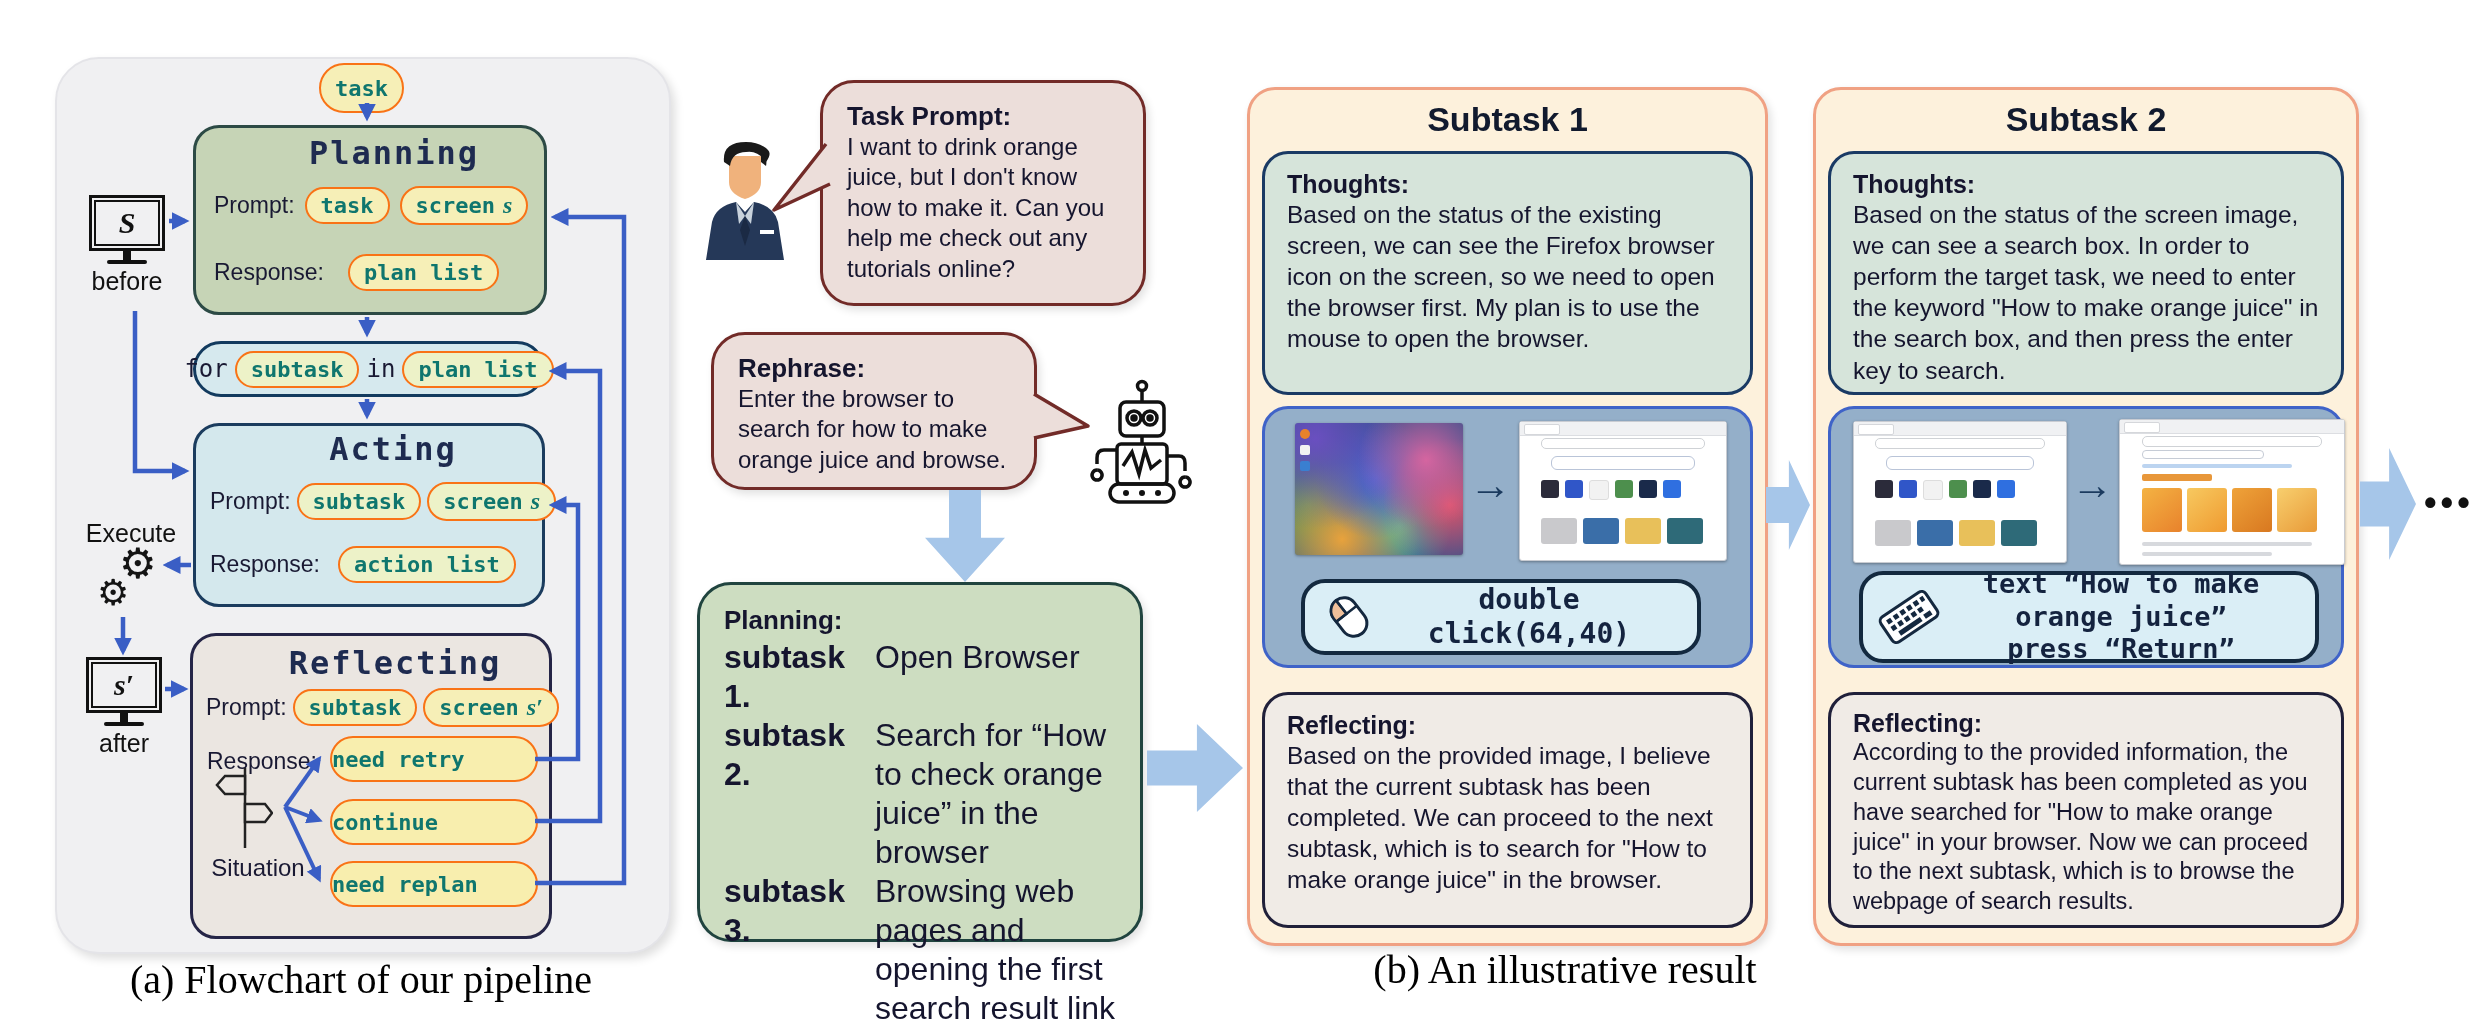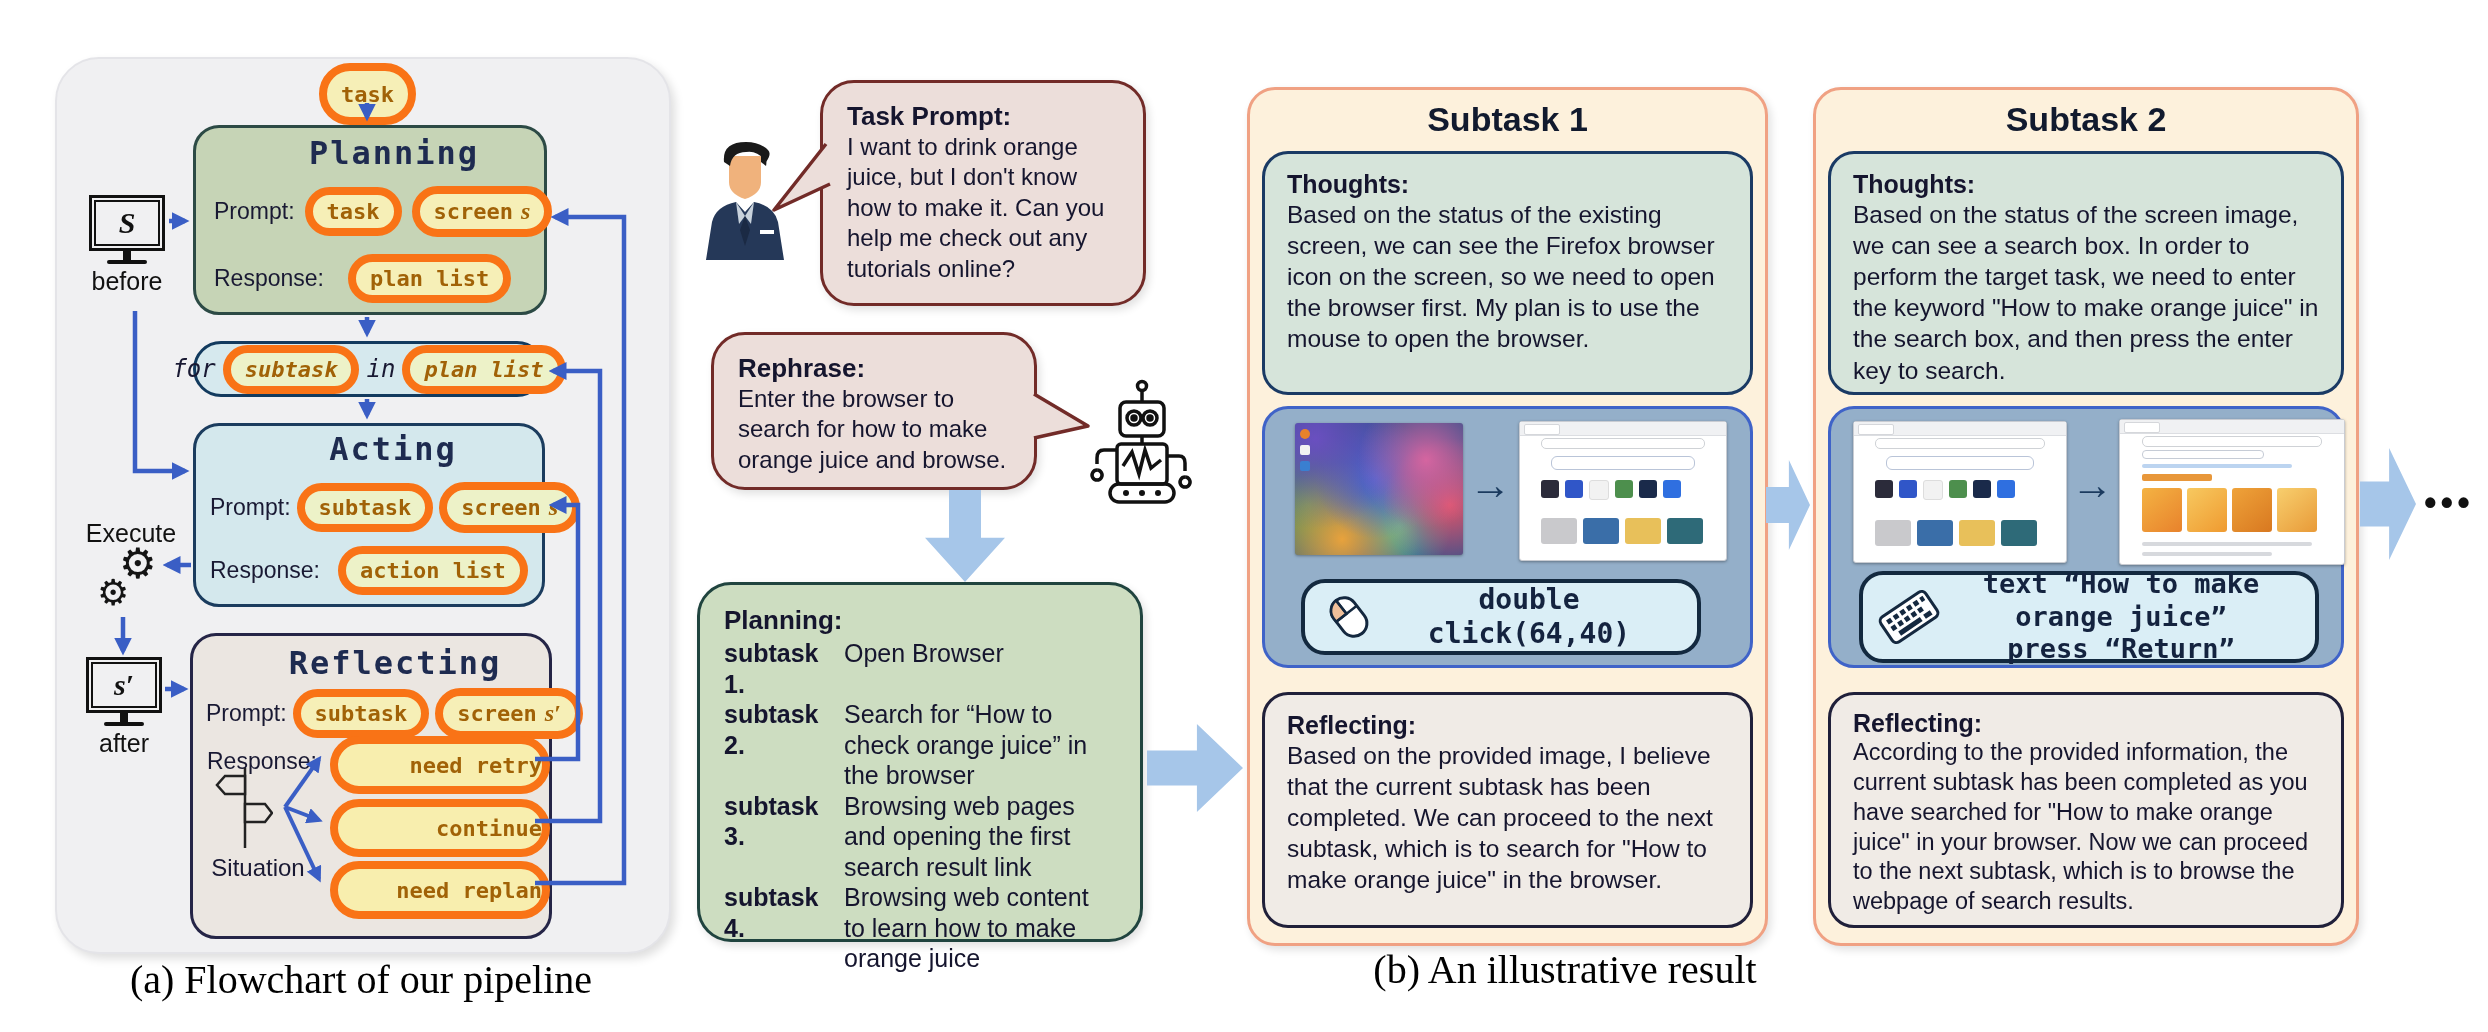--- a/index.html
+++ b/index.html
@@ -6,29 +6,29 @@
   .stage{position:relative;width:2488px;height:1032px;background:#ffffff;overflow:hidden;
          font-family:"Liberation Sans",sans-serif;color:#15152e;}
   .abs{position:absolute;}
 
   
   .panel-a{left:55px;top:57px;width:612px;height:893px;background:#f0f0f2;border:2px solid #e4e4e8;
            border-radius:44px;box-shadow:4px 5px 10px rgba(0,0,0,.13);}
   .flow-box{position:absolute;border-radius:26px;box-sizing:border-box;}
   .fb-planning{left:136px;top:66px;width:354px;height:190px;background:#c6d4b6;border:3.5px solid #2c4a45;}
   .fb-for{left:136px;top:282px;width:352px;height:56px;background:#d6e9ee;border:3.5px solid #123a5e;border-radius:28px;
-          display:flex;align-items:center;justify-content:center;gap:7px;font-style:italic;}
+          display:flex;align-items:center;justify-content:center;gap:7px;}
   .fb-acting{left:136px;top:364px;width:352px;height:184px;background:#d4e8ed;border:3.5px solid #1b3c5e;}
   .fb-reflect{left:133px;top:574px;width:362px;height:306px;background:#ebe6e1;border:3.5px solid #252547;}
   .fb-title{position:absolute;left:0;right:0;text-align:center;font-family:"DejaVu Sans Mono",monospace;
             font-weight:bold;font-size:32px;letter-spacing:2px;color:#1e2b50;padding-left:48px;}
   .fb-row{position:absolute;display:flex;align-items:center;gap:10px;}
   .fb-label{font-size:23px;color:#191933;}
-  .pill{display:inline-flex;align-items:center;justify-content:flex-end;border:8px solid #f97316;border-radius:999px;
-        font-family:"DejaVu Sans Mono",monospace;font-weight:600;font-size:22px;color:#a16207;
+  .pill{display:inline-flex;align-items:center;justify-content:flex-start;border:2px solid #f97316;border-radius:999px;
+        font-family:"DejaVu Sans Mono",monospace;font-weight:600;font-size:22px;color:#0f766e;
         padding:4px 14px;background:#f6efb7;white-space:nowrap;}
   .pill-green{background:#edf2c8;}
   .pill .mvar{font-family:"Liberation Serif",serif;font-style:italic;font-weight:bold;margin-left:8px;font-size:24px;}
   .opt-pill{position:absolute;width:204px;height:42px;padding:0;background:#f8eeae;}
   .monitor{position:absolute;width:76px;}
   .mon-screen{width:66px;height:46px;border:3px solid #111;padding:2px;margin:0 auto;background:#f0f0f2;}
   .mon-inner{width:100%;height:100%;border:2px solid #111;display:flex;align-items:center;justify-content:center;
              font-family:"Liberation Serif",serif;font-style:italic;font-weight:bold;font-size:30px;color:#111;box-sizing:border-box;}
   .mon-post{width:8px;height:9px;background:#111;margin:0 auto;}
   .mon-base{width:40px;height:4px;background:#111;margin:0 auto;border-radius:2px;}
@@ -41,21 +41,21 @@
   .bubble{position:absolute;background:#ecdeda;border:3.5px solid #722b28;border-radius:34px;
           box-shadow:3px 4px 8px rgba(0,0,0,.12);padding:18px 24px;box-sizing:border-box;}
   .bubble-title{font-weight:bold;font-size:26px;color:#15152e;}
   .bubble-text{font-size:24px;line-height:1.27;color:#15152e;}
   .tail{position:absolute;z-index:6;}
 
   
   .plan-box{left:697px;top:582px;width:446px;height:360px;background:#cdddc1;border:3.5px solid #20443f;
             border-radius:34px;box-shadow:3px 4px 8px rgba(0,0,0,.12);padding:20px 24px;box-sizing:border-box;}
   .pl-title{font-weight:bold;font-size:26px;margin-bottom:2px;}
-  .pl-item{display:flex;font-size:25px;line-height:1.22;}
+  .pl-item{display:flex;font-size:32px;line-height:1.22;gap:31px;}
   .pl-label{font-weight:bold;width:120px;flex:none;}
   .pl-text{flex:1;}
 
   
   .st-panel{position:absolute;top:87px;height:853px;background:#fdf1dc;border:3.5px solid #f0a183;
             border-radius:28px;box-shadow:3px 4px 9px rgba(0,0,0,.12);}
   .st-title{position:absolute;top:10px;left:0;right:0;text-align:center;font-weight:bold;font-size:34px;color:#111a2e;}
   .st-box{position:absolute;left:12px;right:12px;border-radius:26px;box-sizing:border-box;padding:16px 22px;}
   .st-thoughts{top:61px;height:244px;background:#d6e4da;border:3.5px solid #1a3a64;}
   .st-shot{top:316px;height:262px;background:#94afc9;border:3.5px solid #3f63c8;padding:0;}

